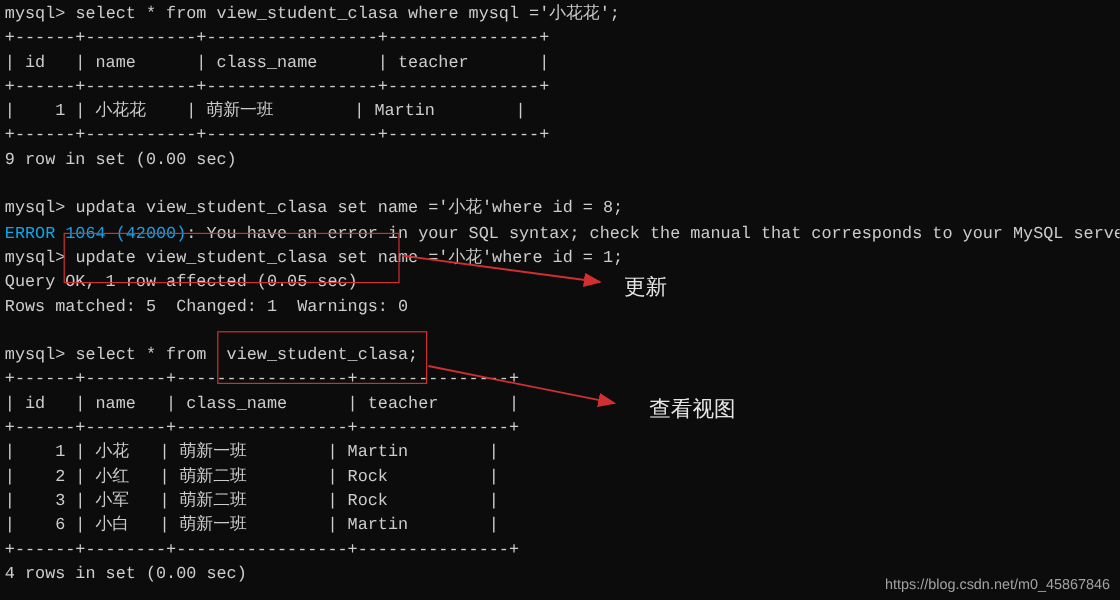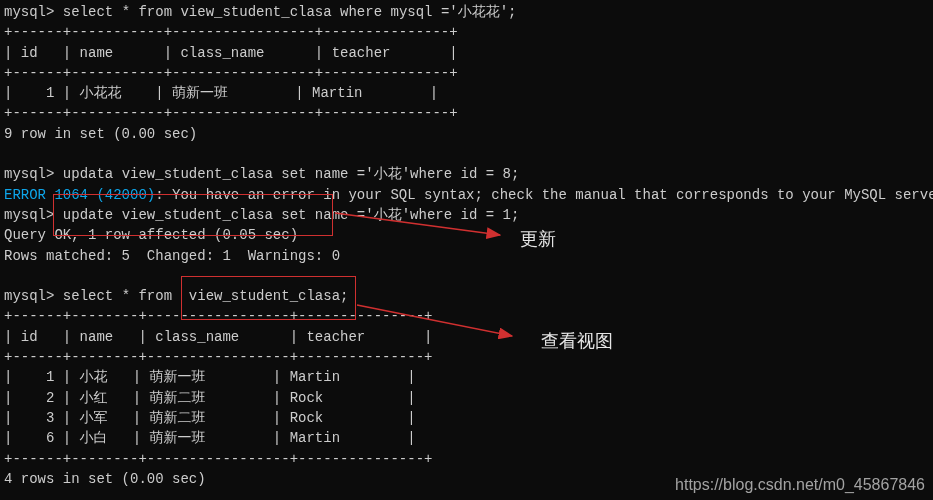--- a/index.html
+++ b/index.html
@@ -32,21 +32,21 @@
   .arrow {
     position: absolute;
     pointer-events: none;
   }
   .watermark {
     position: absolute;
     right: 8px;
     bottom: 4px;
     color: #bdbdbd;
     font-family: Arial, sans-serif;
-    font-size: 16px;
+    font-size: 12px;
     opacity: 0.85;
   }
 </style>
 </head>
 <body>
 
 <div class="line"><span>mysql&gt;</span><span> select * from view_student_clasa where mysql ='小花花';</span></div>
 <div class="line">+------+-----------+-----------------+---------------+</div>
 <div class="line">| id   | name      | class_name      | teacher       |</div>
 <div class="line">+------+-----------+-----------------+---------------+</div>

